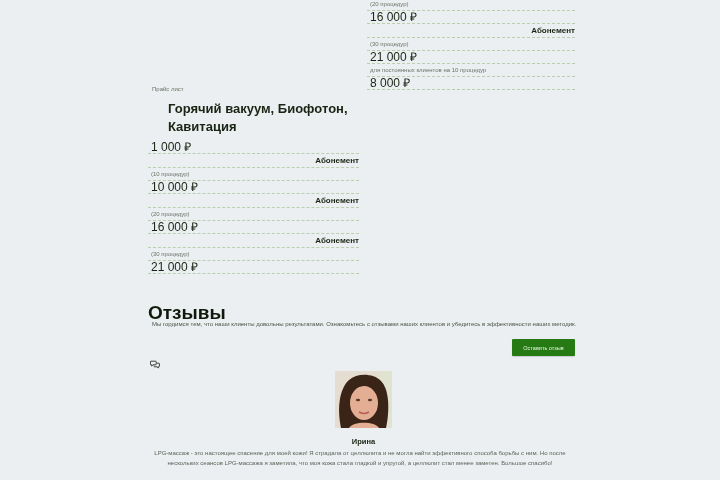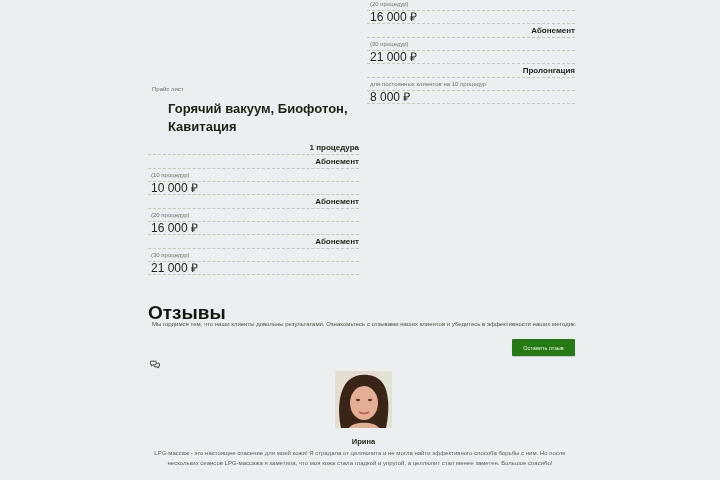--- a/index.html
+++ b/index.html
@@ -70,36 +70,33 @@
   <div class="row">
       <div class="name">Абонемент</div>
     </div>
   <div class="row">
       <div class="note">(30 процедур)</div>
     </div>
   <div class="row">
       <div class="price">21 000 ₽</div>
     </div>
   <div class="row">
-      <div class="name">Пролонгация</div>
-    </div>
-  <div class="row">
       <div class="note">для постоянных клиентов на 10 процедур</div>
     </div>
   <div class="row">
       <div class="price">8 000 ₽</div>
     </div>
 </div>
 
 <div class="section-label">Прайс лист</div>
 <h2 class="section-title">Горячий вакуум, Биофотон, Кавитация</h2>
 
 <div class="price-list left">
   <div class="row">
-      <div class="name">1 процедура</div>
+      <div class="price">1 000 ₽</div>
     </div>
   <div class="row">
       <div class="name">Абонемент</div>
     </div>
   <div class="row">
       <div class="note">(10 процедур)</div>
     </div>
   <div class="row">
       <div class="price">10 000 ₽</div>
     </div>

